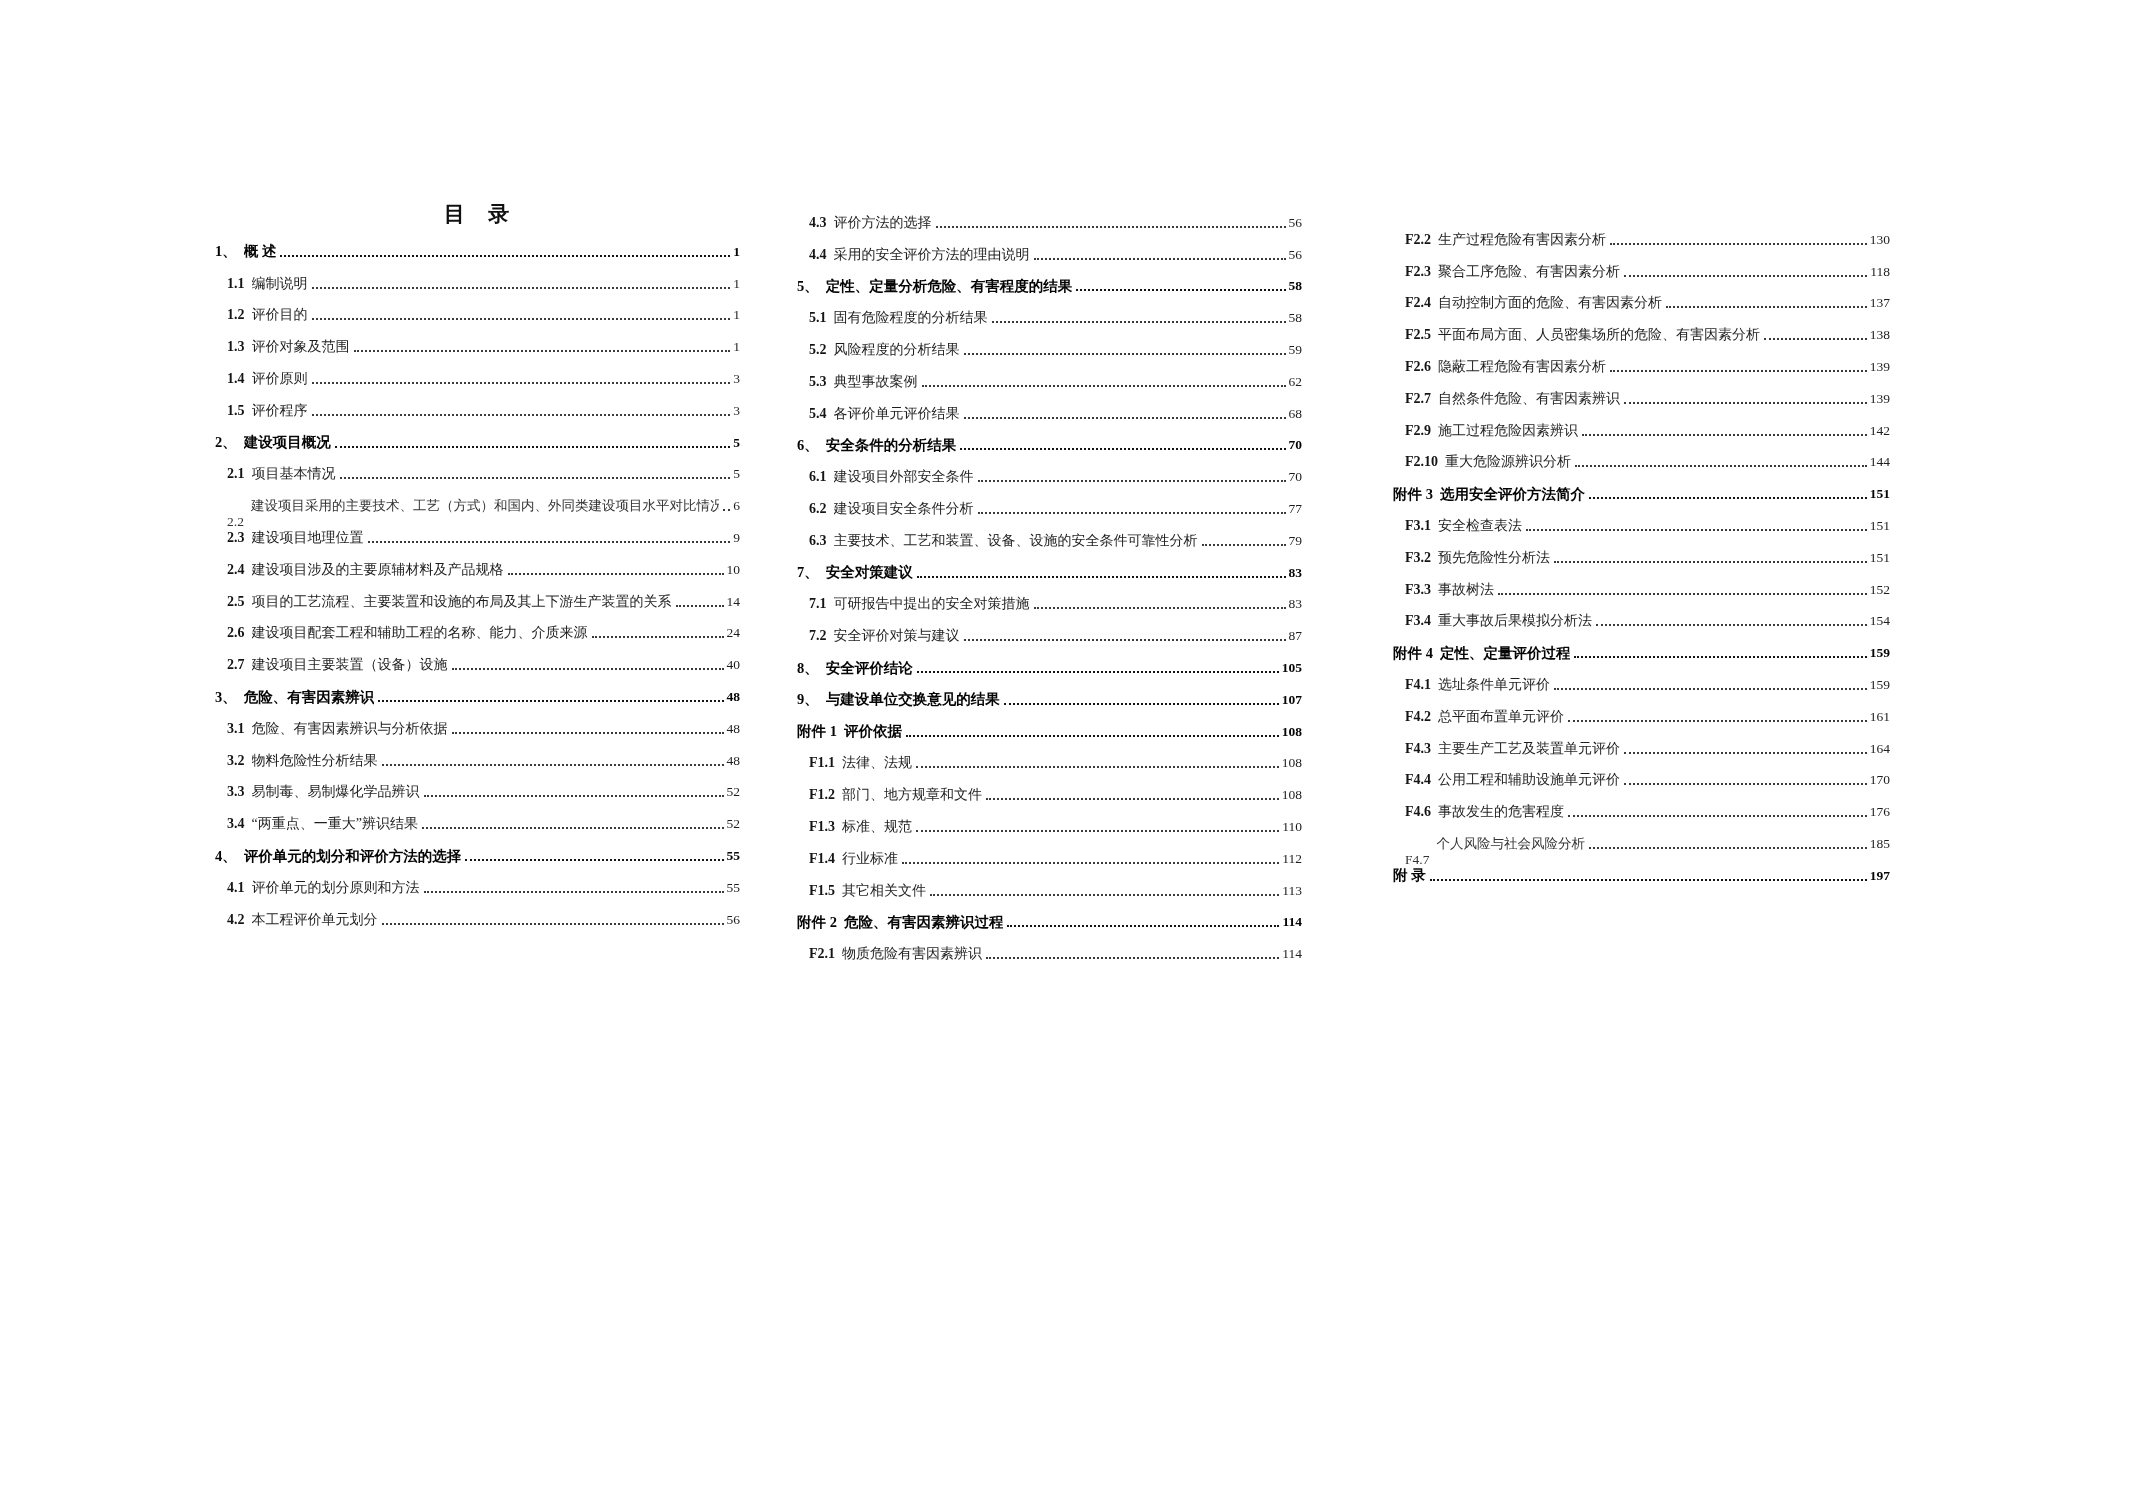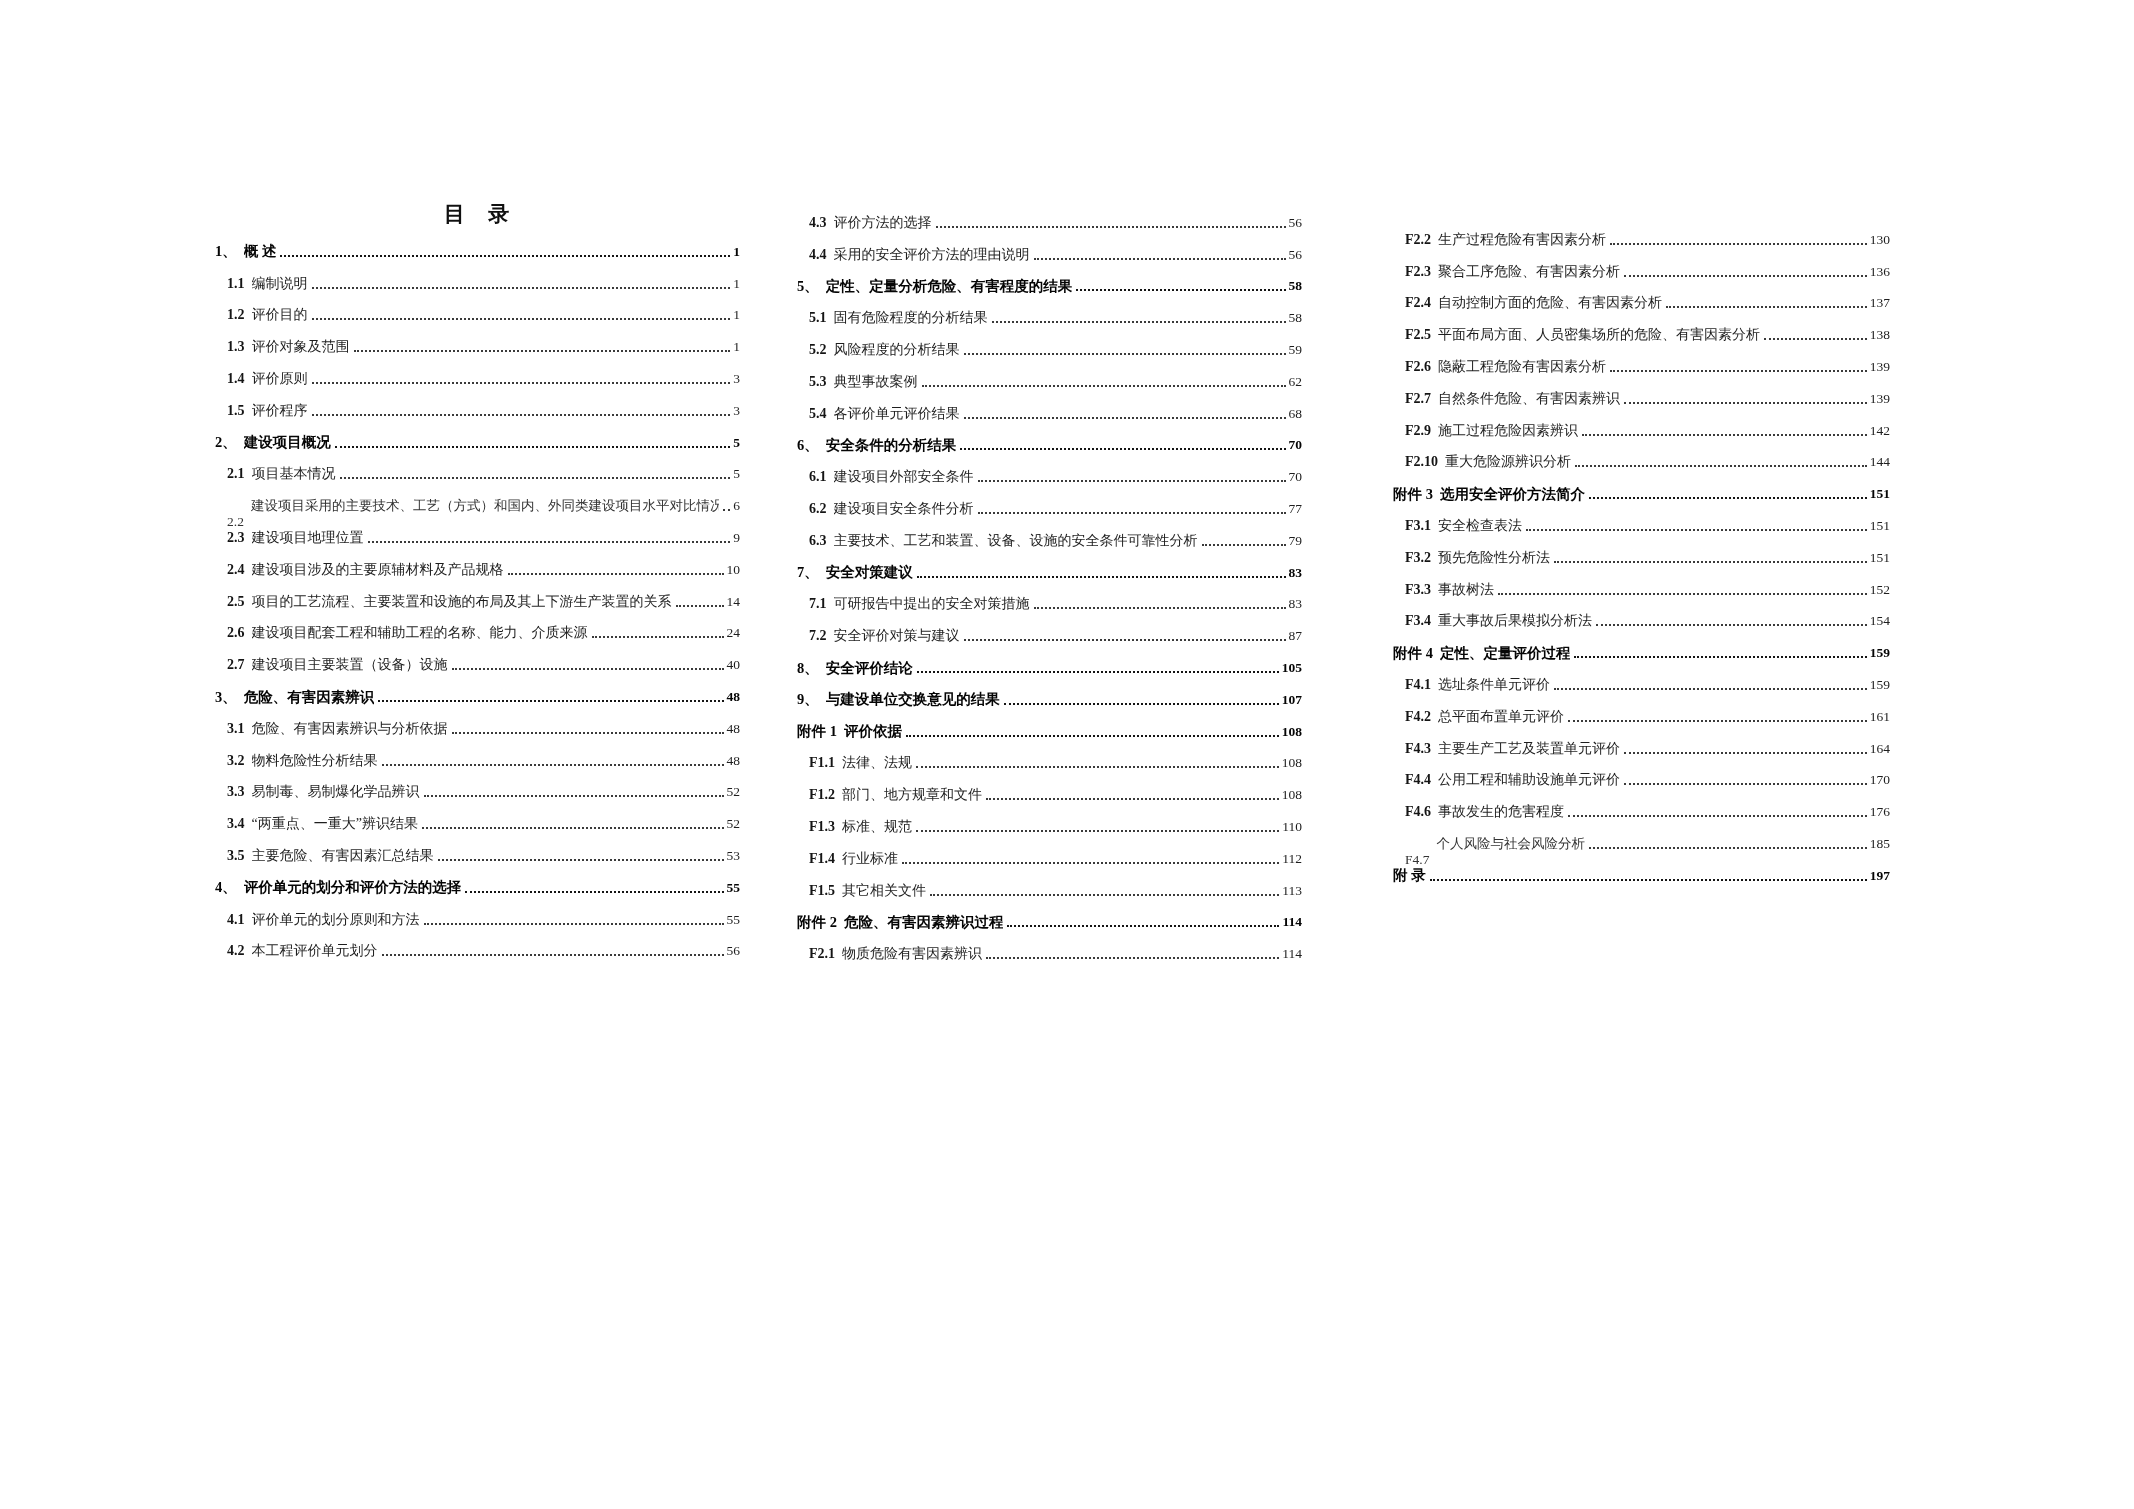--- a/index.html
+++ b/index.html
@@ -201,26 +201,20 @@
     <span class="label">易制毒、易制爆化学品辨识</span>
     <span class="leader"></span>
     <span class="page">52</span>
   </div>
     <div class="row sub">
     <span class="num">3.4</span>
     <span class="label">“两重点、一重大”辨识结果</span>
     <span class="leader"></span>
     <span class="page">52</span>
   </div>
-    <div class="row sub">
-    <span class="num">3.5</span>
-    <span class="label">主要危险、有害因素汇总结果</span>
-    <span class="leader"></span>
-    <span class="page">53</span>
-  </div>
     <div class="row chapter">
     <span class="num">4、</span>
     <span class="label">评价单元的划分和评价方法的选择</span>
     <span class="leader"></span>
     <span class="page">55</span>
   </div>
     <div class="row sub">
     <span class="num">4.1</span>
     <span class="label">评价单元的划分原则和方法</span>
     <span class="leader"></span>
@@ -383,21 +377,21 @@
     <div class="row sub">
     <span class="num">F2.2</span>
     <span class="label">生产过程危险有害因素分析</span>
     <span class="leader"></span>
     <span class="page">130</span>
   </div>
     <div class="row sub">
     <span class="num">F2.3</span>
     <span class="label">聚合工序危险、有害因素分析</span>
     <span class="leader"></span>
-    <span class="page">136</span>
+    <span class="page">118</span>
   </div>
     <div class="row sub">
     <span class="num">F2.4</span>
     <span class="label">自动控制方面的危险、有害因素分析</span>
     <span class="leader"></span>
     <span class="page">137</span>
   </div>
     <div class="row sub">
     <span class="num">F2.5</span>
     <span class="label">平面布局方面、人员密集场所的危险、有害因素分析</span>

